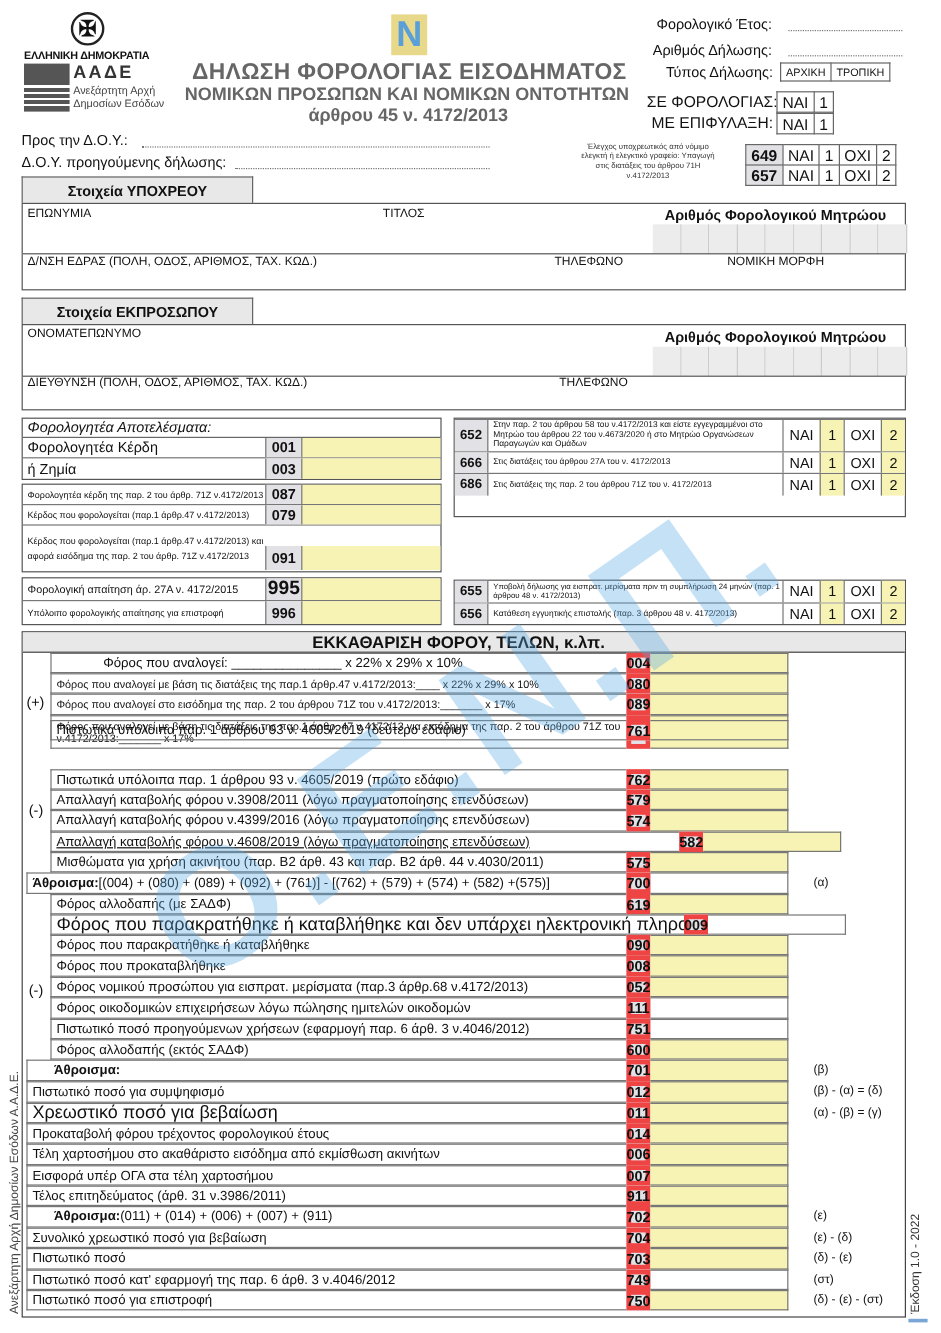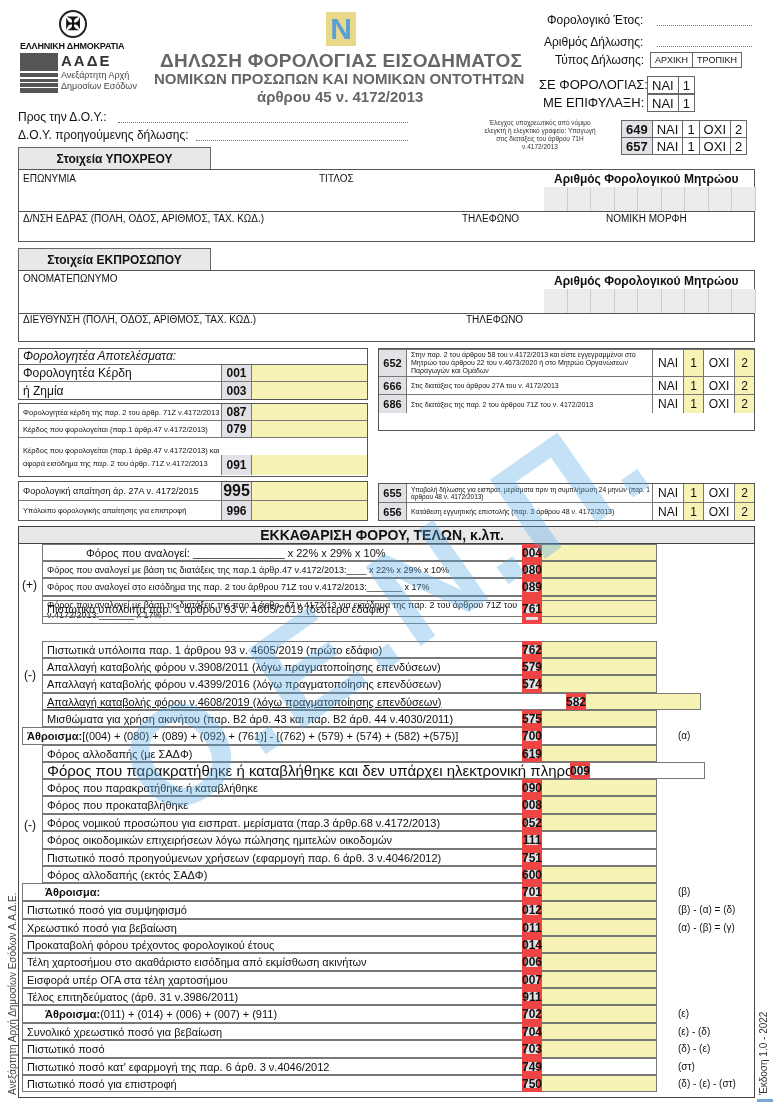--- a/index.html
+++ b/index.html
@@ -398,21 +398,21 @@
     <div class="ann" style="top: 886px; left: 678px;">(β)</div>
     <div class="trow" style="left: 22px; top: 901px; height: 18px;">
       <div class="t" style="width: 500px; font-size: 11px;">
         <span>Πιστωτικό ποσό για συμψηφισμό</span>
       </div>
       <div class="c code">012</div>
       <div class="v yel"></div>
     </div>
     <div class="ann" style="top: 904px; left: 678px;">(β) - (α) = (δ)</div>
     <div class="trow" style="left: 22px; top: 919px; height: 17px;">
-      <div class="t" style="width: 500px; font-size: 11px;">
+      <div class="t" style="width: 500px; font-size: 15px;">
         <span>Χρεωστικό ποσό για βεβαίωση</span>
       </div>
       <div class="c code">011</div>
       <div class="v yel"></div>
     </div>
     <div class="ann" style="top: 922px; left: 678px;">(α) - (β) = (γ)</div>
     <div class="trow" style="left: 22px; top: 936px; height: 17px;">
       <div class="t" style="width: 500px; font-size: 11px;">
         <span>Προκαταβολή φόρου τρέχοντος φορολογικού έτους</span>
       </div>

